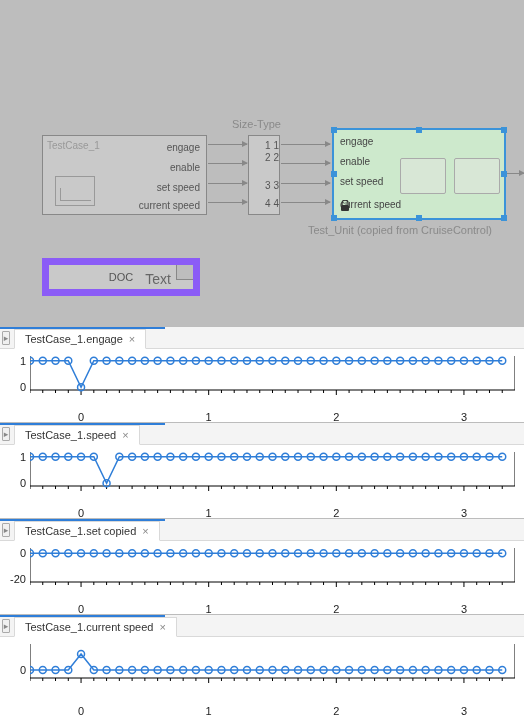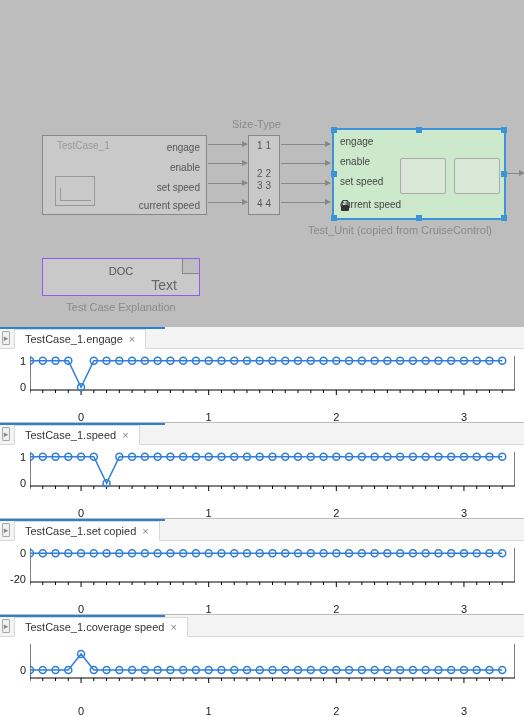--- a/index.html
+++ b/index.html
@@ -23,21 +23,21 @@
     position: absolute;
     left: 42px;
     top: 135px;
     width: 165px;
     height: 80px;
     border: 1px solid #888;
     background: #c9c9c9;
   }
   .inputs-block .block-title {
     position: absolute;
-    top: 4px; left: 14px;
+    top: 4px; left: 4px;
     color: #999;
     font-size: 10px;
   }
   .inputs-icon {
     position: absolute;
     left: 12px;
     top: 40px;
     width: 40px;
     height: 30px;
     border: 1px solid #999;
@@ -93,21 +93,21 @@
     left: 232px;
     top: 118px;
     color: #8a8a8a;
     font-size: 11px;
   }
   .sizetype-cell {
     position: absolute;
     font-size: 10px;
     color: #555;
     width: 100%;
-    text-align: center;
+    text-align: right;
   }
   .testunit-block {
     position: absolute;
     left: 332px;
     top: 128px;
     width: 174px;
     height: 92px;
     border: 2px solid #3b93d9;
     border-radius: 2px;
     background: #cde9cc;
@@ -167,21 +167,21 @@
     font-size: 11px;
     color: #222;
     z-index: 5;
   }
   .doc-block {
     position: absolute;
     left: 42px;
     top: 258px;
     width: 158px;
     height: 38px;
-    border: 1px solid #8b5cf6;
+    border: 7px solid #8b5cf6;
     background: #c9c9c9;
   }
   .doc-block::after {
     content: "";
     position: absolute;
     right: 0; top: 0;
     width: 16px; height: 14px;
     border-left: 1px solid #888;
     border-bottom: 1px solid #888;
     background: #bdbdbd;
@@ -303,21 +303,21 @@
     <div class="inputs-icon"></div>
     <div class="port-label" style="top:6px">engage</div>
     <div class="port-label" style="top:26px">enable</div>
     <div class="port-label" style="top:46px">set speed</div>
     <div class="port-label" style="top:64px">current speed</div>
   </div>
 
   <div class="sizetype-label">Size-Type</div>
   <div class="sizetype-block">
     <div class="sizetype-cell" style="top:4px">1 1</div>
-    <div class="sizetype-cell" style="top:32px">2 2</div>
+    <div class="sizetype-cell" style="top:16px">2 2</div>
     <div class="sizetype-cell" style="top:44px">3 3</div>
     <div class="sizetype-cell" style="top:62px">4 4</div>
   </div>
 
   <div class="arrow" style="left:208px; top:144px; width:39px"></div>
   <div class="arrow" style="left:208px; top:163px; width:39px"></div>
   <div class="arrow" style="left:208px; top:183px; width:39px"></div>
   <div class="arrow" style="left:208px; top:202px; width:39px"></div>
 
   <div class="arrow" style="left:281px; top:144px; width:49px"></div>
@@ -348,21 +348,20 @@
           <path d="M2 5 V3 a3 3 0 0 1 6 0 V5" fill="none" stroke="#333" stroke-width="1.3"></path>
           <rect x="1" y="5" width="8" height="6" rx="1" fill="#333"></rect>
         </svg>
     </div>
   </div>
   <div class="testunit-label">Test_Unit (copied from CruiseControl)</div>
 
   <div class="doc-block">
     <div class="doc-title">DOC</div>
     <div class="doc-text">Text</div>
-    <div class="doc-label">Test Case Explanation</div>
   </div>
 </div>
 
 <div class="plots" id="plots-container">
     <div class="plot-panel" style="height:96px">
       <div class="plot-tabbar">
         <div class="plot-tabbar-exp">▸</div>
         <div class="plot-tab">
           <span>TestCase_1.engage</span>
           <span class="close-x">×</span>
@@ -657,21 +656,21 @@
         <div class="xtick" style="left:208.68421052631578px">1</div>
         <div class="xtick" style="left:336.3157894736842px">2</div>
         <div class="xtick" style="left:463.94736842105266px">3</div>
       </div>
     </div>
 
     <div class="plot-panel" style="height:102px">
       <div class="plot-tabbar">
         <div class="plot-tabbar-exp">▸</div>
         <div class="plot-tab">
-          <span>TestCase_1.coverage speed</span>
+          <span>TestCase_1.current speed</span>
           <span class="close-x">×</span>
         </div>
       </div>
       <div class="plot-area" style="height:80px">
         <div class="ytick" style="top:27px">0</div>
         <svg class="plot-svg" viewBox="0 0 485 48" preserveAspectRatio="none">
           <line class="axis-line" x1="0" y1="38" x2="485" y2="38"></line>
                 <line class="axis-line" x1="0" y1="4" x2="0" y2="38"></line>
                 <line class="axis-line" x1="485" y1="4" x2="485" y2="38"></line>
           <line class="tickmark" x1="0" y1="38" x2="0" y2="41"></line>

